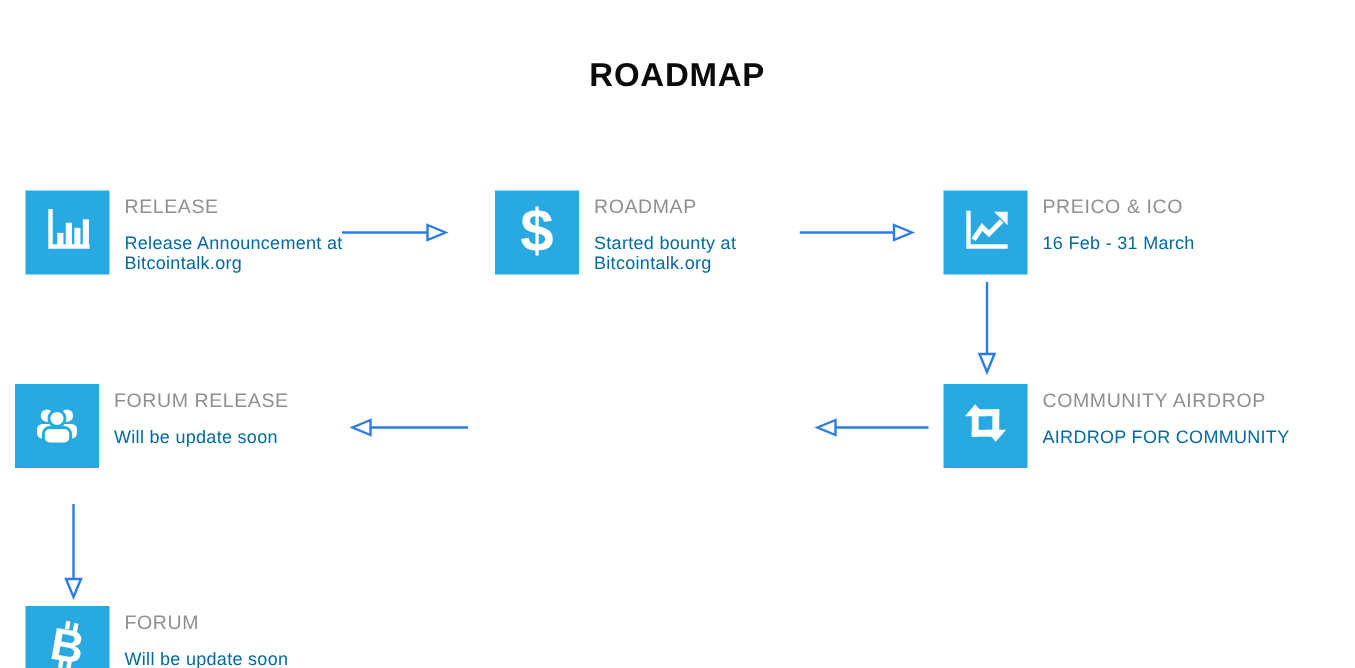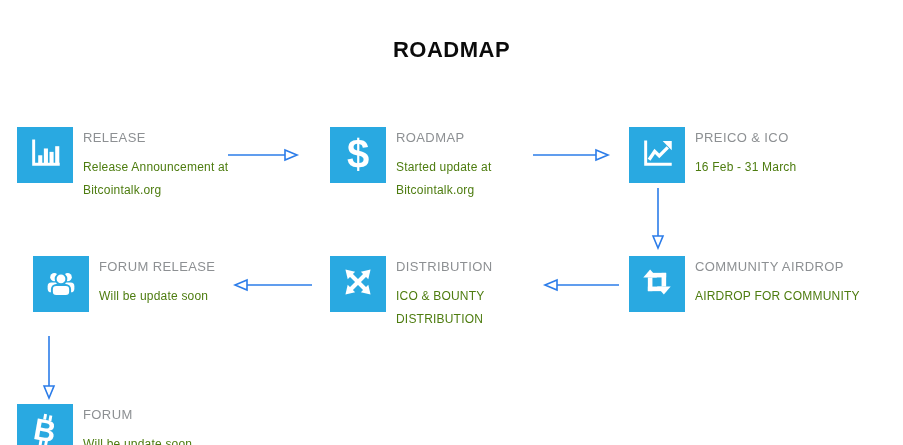--- a/index.html
+++ b/index.html
@@ -14,31 +14,31 @@
   .item{position:absolute;width:300px;height:80px;}
   .tile{
     position:absolute;left:0;top:0;width:56px;height:56px;background:#29a9e1;
     display:flex;align-items:center;justify-content:center;
   }
   .item-title{
     position:absolute;left:66px;top:3px;margin:0;font-size:13px;font-weight:normal;
     color:#8d9093;letter-spacing:.4px;white-space:nowrap;
   }
   .item-desc{
-    position:absolute;left:66px;top:29px;margin:0;font-size:12px;color:#4d7c0f;
-    line-height:23px;letter-spacing:.2px;width:155px;
+    position:absolute;left:66px;top:29px;margin:0;font-size:12px;color:#0369a1;
+    line-height:13px;letter-spacing:.2px;width:155px;
   }
   .item.wide .item-desc{width:235px;}
   
   #item-release{left:17px;top:108px;}
   #item-bounty{left:330px;top:108px;}
   #item-preico{left:629px;top:108px;}
   #item-community{left:629px;top:237px;}
   #item-distribution{left:330px;top:237px;}
-  #item-forum{left:33px;top:237px;}
+  #item-forum{left:10px;top:237px;}
   #item-market{left:17px;top:385px;}
   
   .conn{position:absolute;}
   #arr-r1{left:228px;top:128px;}
   #arr-r2{left:533px;top:128px;}
   #arr-d1{left:650px;top:169px;}
   #arr-l1{left:542px;top:258px;}
   #arr-l2{left:233px;top:258px;}
   #arr-d2{left:41px;top:317px;}
   .dollar{
@@ -67,21 +67,21 @@
     </div>
     <h2 class="item-title">RELEASE</h2>
     <p class="item-desc">Release Announcement at Bitcointalk.org</p>
   </div>
 
   <div class="item" id="item-bounty">
     <div class="tile">
       <span class="dollar">$</span>
     </div>
     <h2 class="item-title">ROADMAP</h2>
-    <p class="item-desc">Started update at Bitcointalk.org</p>
+    <p class="item-desc">Started bounty at Bitcointalk.org</p>
   </div>
 
   <div class="item wide" id="item-preico">
     <div class="tile">
       <span>
         <svg width="34" height="34" viewBox="0 0 30 30">
           <path d="M5 4 V25 H28" stroke="#fff" stroke-width="2.6" fill="none"></path>
           <polyline points="8,21 13,13.5 17,17.5 24.5,10" stroke="#fff" stroke-width="3" fill="none"></polyline>
           <polygon points="20,4.5 28,4.5 28,12.5" fill="#fff"></polygon>
         </svg>
@@ -101,36 +101,20 @@
           <polygon points="20,25 26,18 14,18" fill="#fff"></polygon>
           <rect x="18" y="6" width="4" height="12" fill="#fff"></rect>
           <rect x="9" y="6" width="13" height="4" fill="#fff"></rect>
         </svg>
       </span>
     </div>
     <h2 class="item-title">COMMUNITY AIRDROP</h2>
     <p class="item-desc">AIRDROP FOR COMMUNITY</p>
   </div>
 
-  <div class="item" id="item-distribution">
-    <div class="tile">
-      <span>
-        <svg width="32" height="32" viewBox="0 0 28 28">
-          <line x1="7" y1="7" x2="21" y2="21" stroke="#fff" stroke-width="3.6"></line>
-          <line x1="21" y1="7" x2="7" y2="21" stroke="#fff" stroke-width="3.6"></line>
-          <polygon points="3,3 11.5,5 5,11.5" fill="#fff"></polygon>
-          <polygon points="25,3 23,11.5 16.5,5" fill="#fff"></polygon>
-          <polygon points="3,25 5,16.5 11.5,23" fill="#fff"></polygon>
-          <polygon points="25,25 16.5,23 23,16.5" fill="#fff"></polygon>
-        </svg>
-      </span>
-    </div>
-    <h2 class="item-title">DISTRIBUTION</h2>
-    <p class="item-desc">ICO &amp; BOUNTY DISTRIBUTION</p>
-  </div>
 
   <div class="item" id="item-forum">
     <div class="tile">
       <span>
         <svg width="34" height="34" viewBox="0 0 28 28">
           <circle cx="8.5" cy="10" r="3.4" fill="#fff"></circle>
           <circle cx="19.5" cy="10" r="3.4" fill="#fff"></circle>
           <rect x="3" y="14.5" width="11" height="8" rx="3" fill="#fff"></rect>
           <rect x="14" y="14.5" width="11" height="8" rx="3" fill="#fff"></rect>
           <circle cx="14" cy="11.5" r="4.4" fill="#fff" stroke="#29a9e1" stroke-width="1.6"></circle>

